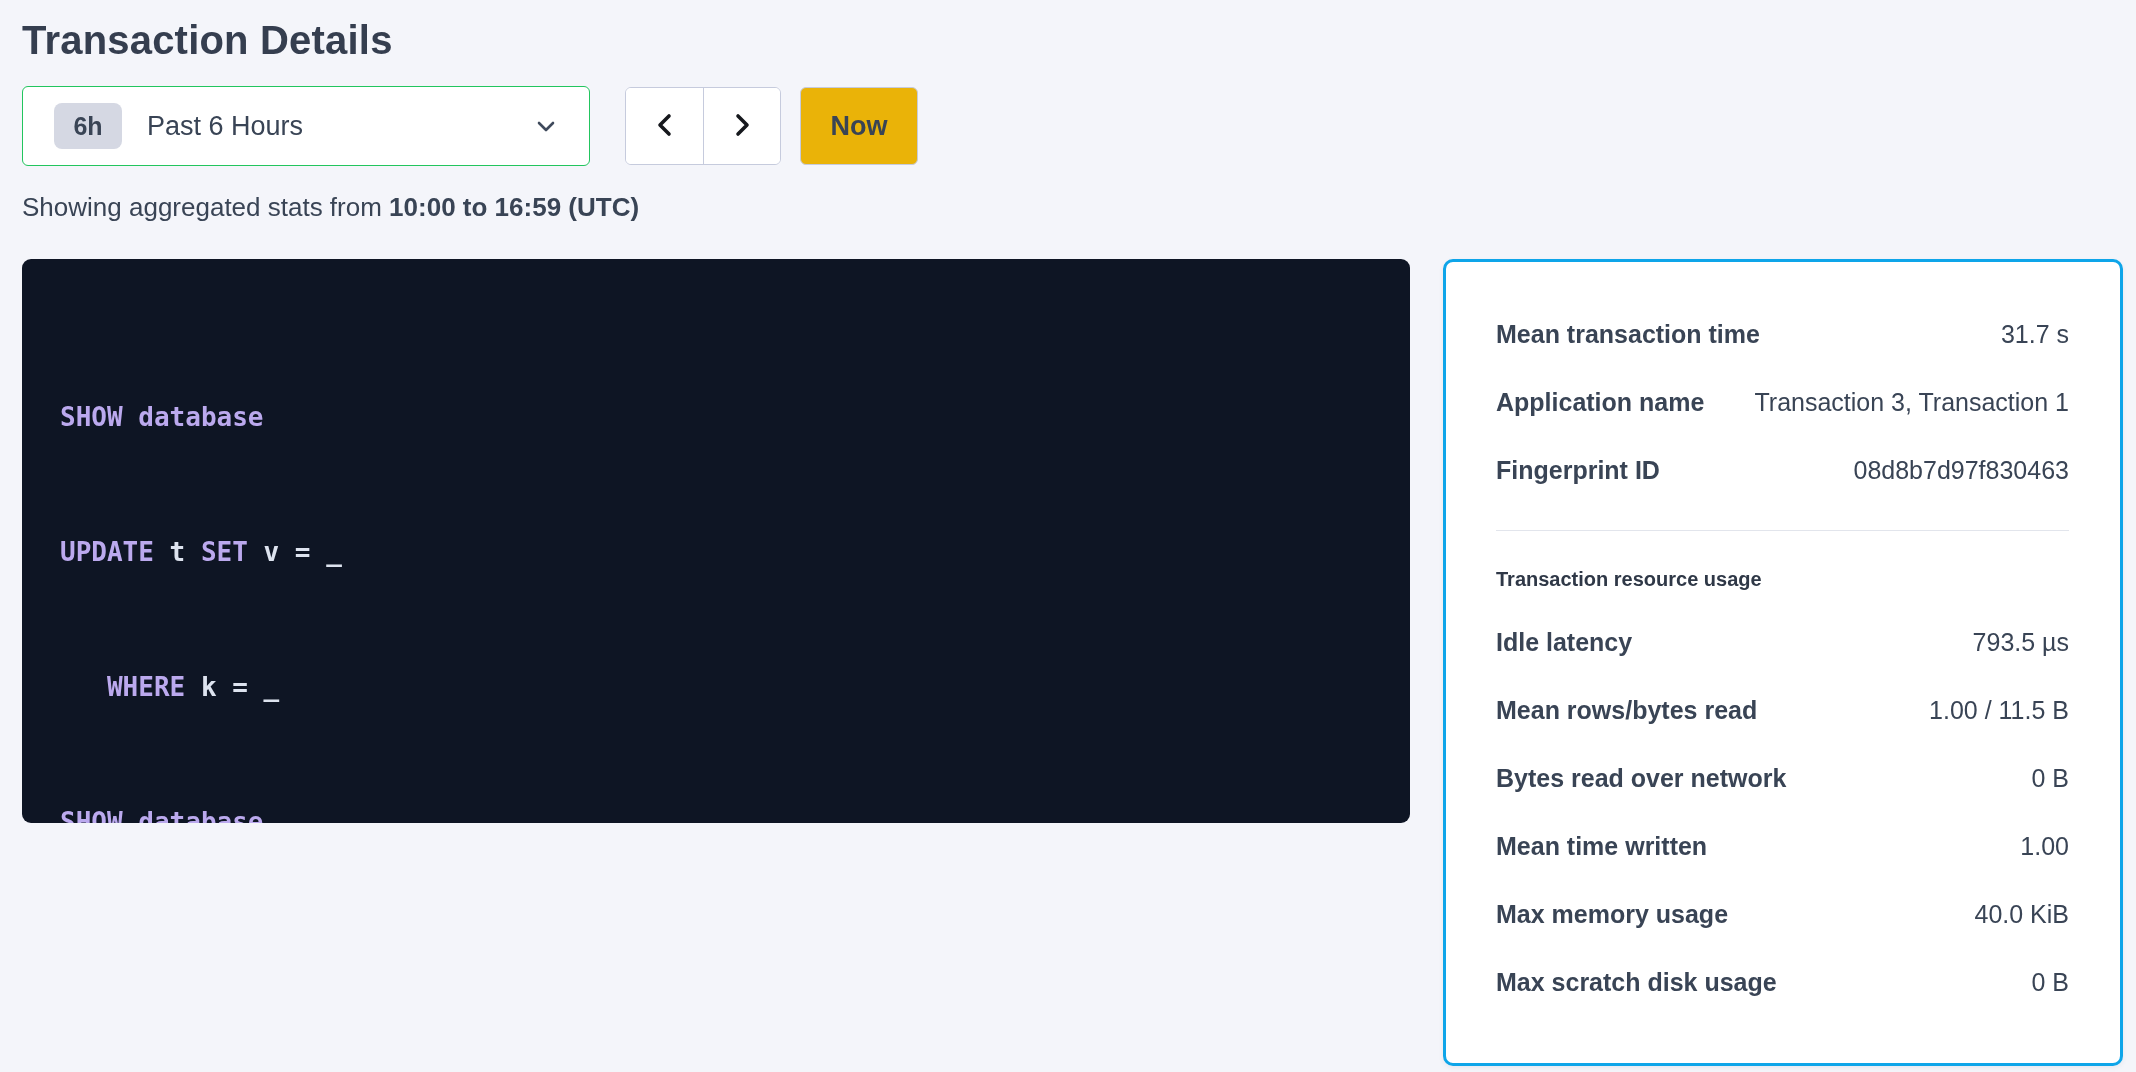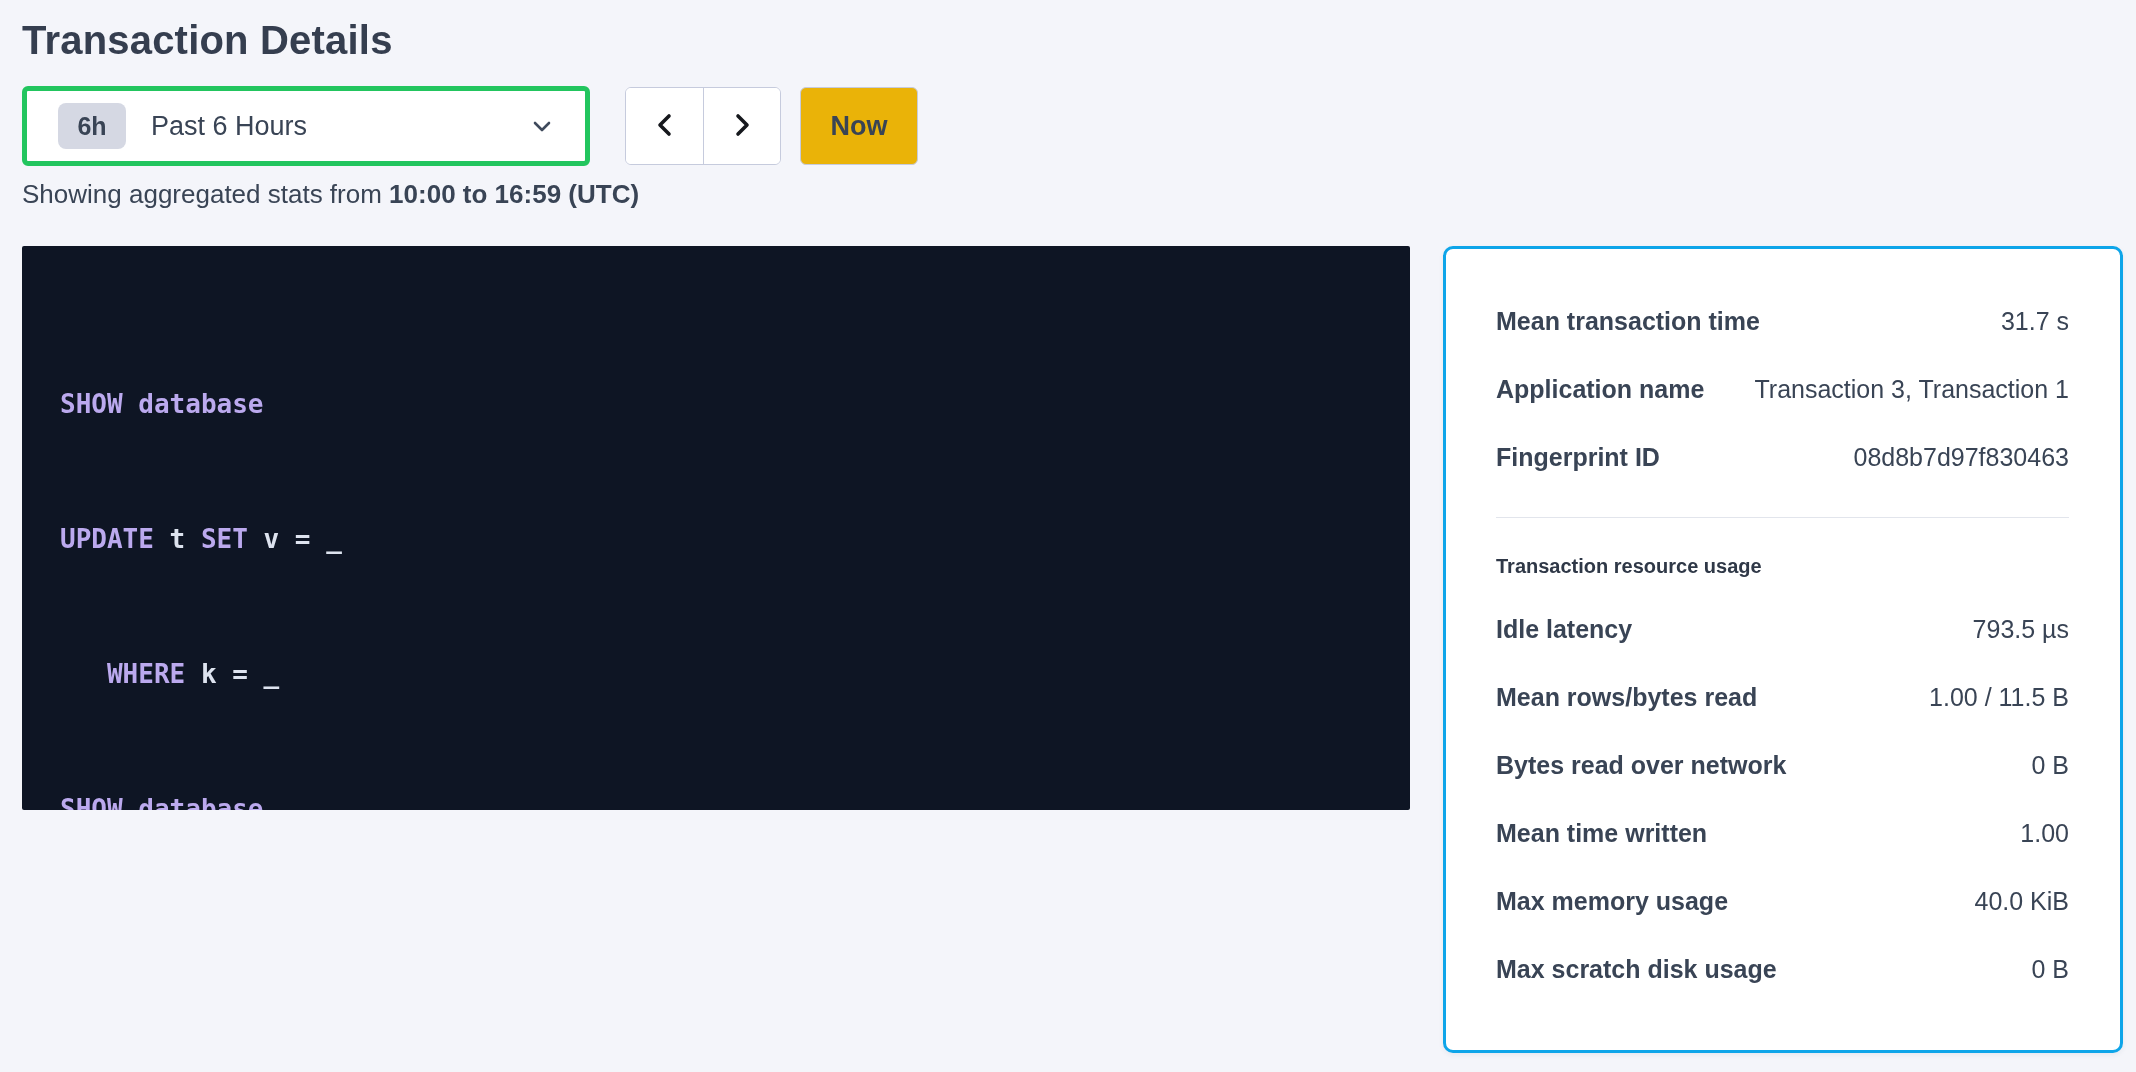--- a/index.html
+++ b/index.html
@@ -18,21 +18,21 @@
     font-weight: 700;
     color: #353e4f;
     letter-spacing: 0.2px;
   }
 
   
   .controls { display: flex; align-items: center; margin-top: 22px; }
   .time-dropdown {
     width: 568px; height: 80px;
     background: #ffffff;
-    border: 5px solid #22c55e;
+    border: 1px solid #22c55e;
     border-radius: 6px;
     display: flex; align-items: center;
     padding: 0 30px 0 31px;
     cursor: pointer;
   }
   .time-badge {
     width: 68px; height: 46px;
     background: #d5d8e3;
     border-radius: 8px;
     display: flex; align-items: center; justify-content: center;
@@ -59,30 +59,30 @@
     margin-left: 19px;
     width: 118px; height: 78px;
     background: #eab308;
     border: 1px solid #c6cbdd;
     border-radius: 6px;
     font-family: "Liberation Sans", sans-serif;
     font-size: 27px; font-weight: 600; color: #394455;
     cursor: pointer;
   }
 
-  .stats-note { margin-top: 13px; font-size: 26px; line-height: 30px; color: #394455; }
+  .stats-note { margin-top: 26px; font-size: 26px; line-height: 30px; color: #394455; }
   .stats-note strong { font-weight: 700; }
 
   
   .main { display: flex; align-items: flex-start; margin-top: 37px; }
 
   .code-block {
     width: 1388px; height: 564px;
     background: #0e1524;
-    border-radius: 2px;
+    border-radius: 9px;
     padding: 46px 38px;
     font-family: "DejaVu Sans Mono", "Liberation Mono", monospace;
     font-size: 26px;
     line-height: 45px;
     white-space: pre;
     overflow: hidden;
   }
   .tok-kw { color: #bba9ee; font-weight: 700; }
   .tok-id { color: #dde3ef; font-weight: 700; }
 

